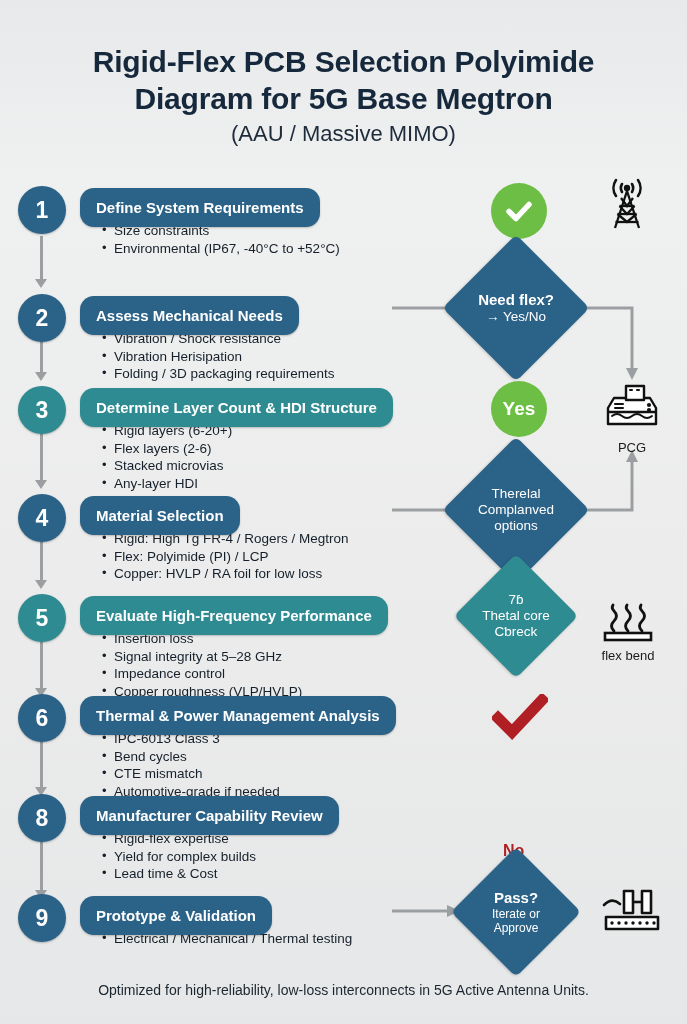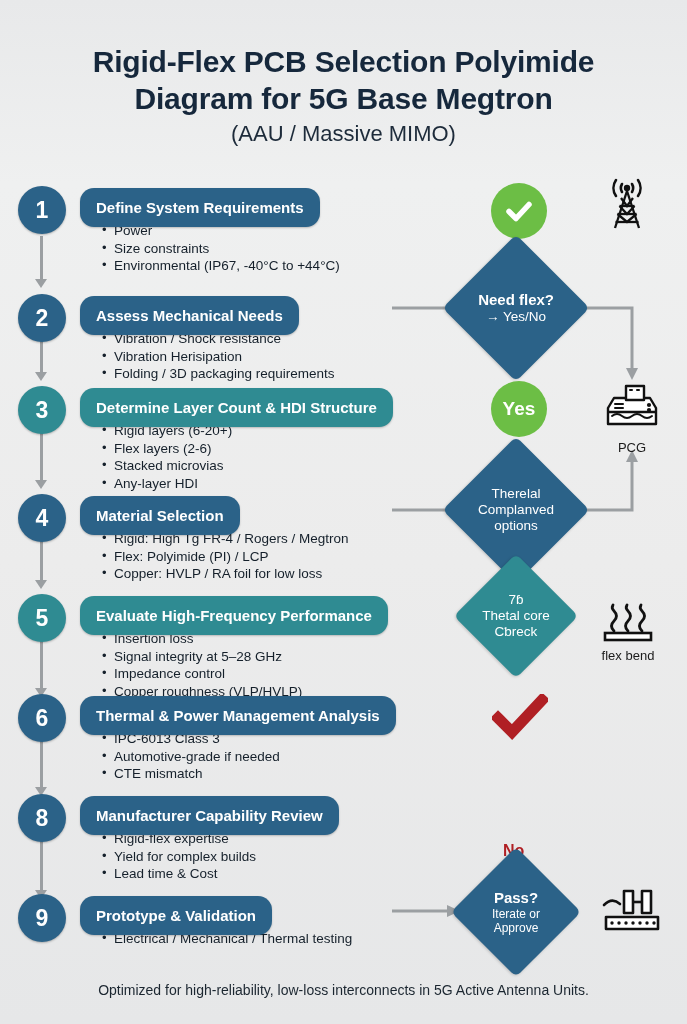--- a/index.html
+++ b/index.html
@@ -153,23 +153,22 @@
     <div class="vhead" style="top:890px;"></div>
 
     <div class="step" style="top:186px;">
       <div class="circle" style="background:#2b6288;">
         <span>1</span>
       </div>
       <div class="bar" style="background:#2b6288;">
         <span>Define System Requirements</span>
       </div>
       <ul class="bullets">
-        <li>Power</li>
         <li>Size constraints</li>
-        <li>Environmental (IP67, -40°C to +44°C)</li>
+        <li>Environmental (IP67, -40°C to +52°C)</li>
       </ul>
     </div>
 
     <div class="step" style="top:294px;">
       <div class="circle" style="background:#2b6288;">
         <span>2</span>
       </div>
       <div class="bar" style="background:#2b6288;">
         <span>Assess Mechanical Needs</span>
       </div>
@@ -226,22 +225,23 @@
 
     <div class="step" style="top:694px;">
       <div class="circle" style="background:#2b6288;">
         <span>6</span>
       </div>
       <div class="bar" style="background:#2b6288;">
         <span>Thermal &amp; Power Management Analysis</span>
       </div>
       <ul class="bullets">
         <li>IPC-6013 Class 3</li>
+        <li>Bend cycles</li>
+        <li>CTE mismatch</li>
         <li>Automotive-grade if needed</li>
-        <li>CTE mismatch</li>
       </ul>
     </div>
 
     <div class="step" style="top:794px;">
       <div class="circle" style="background:#2b6288;">
         <span>8</span>
       </div>
       <div class="bar" style="background:#2b6288;">
         <span>Manufacturer Capability Review</span>
       </div>

